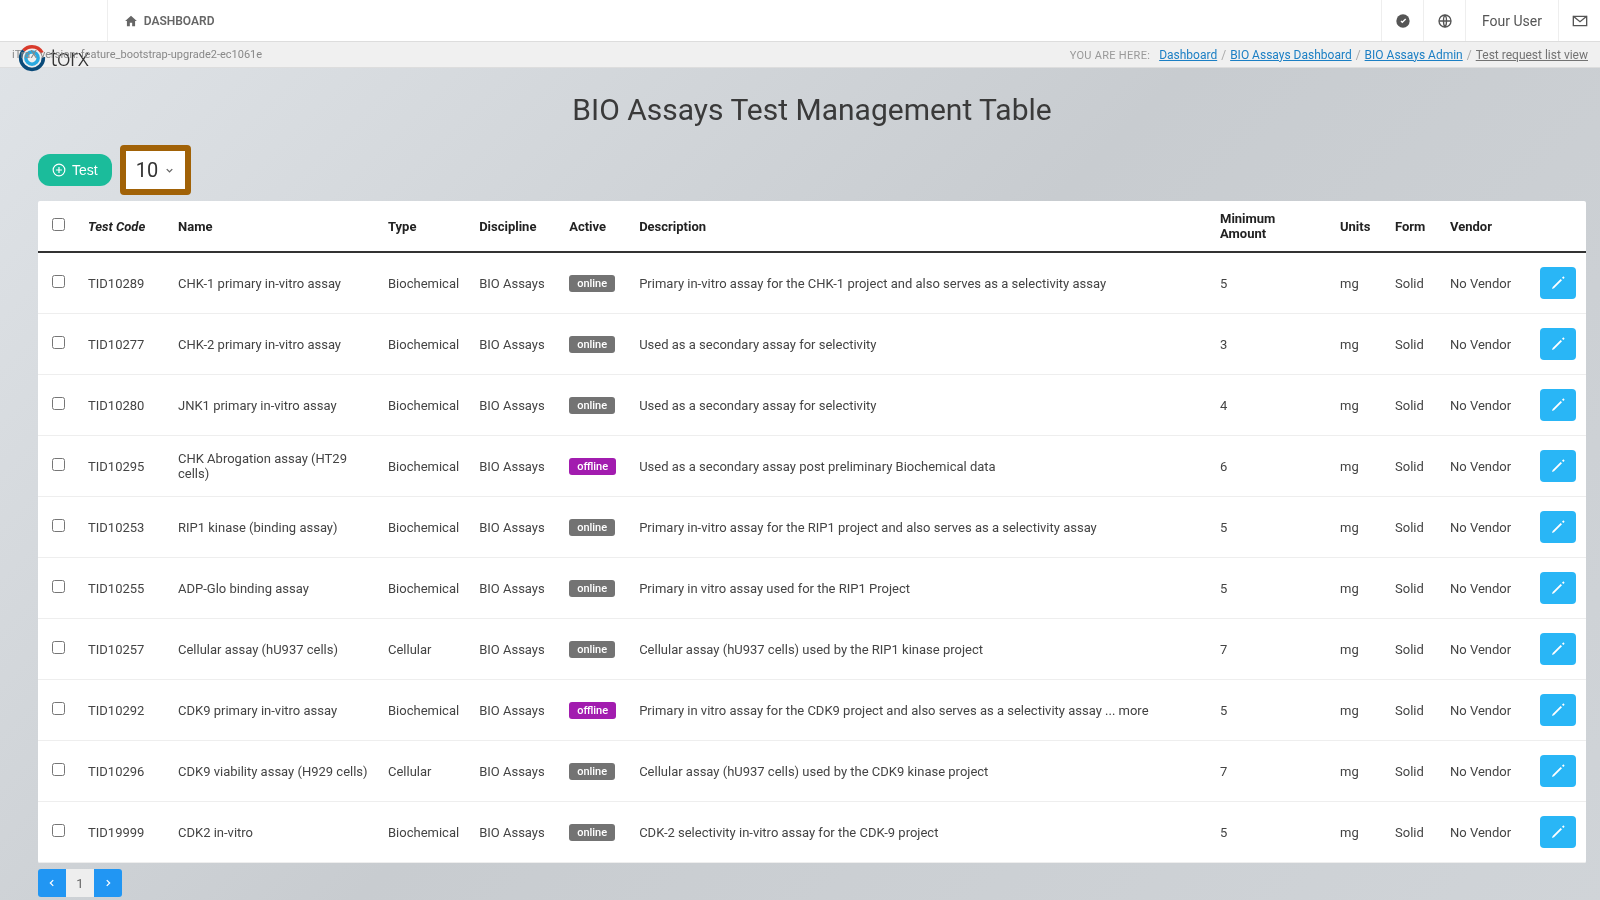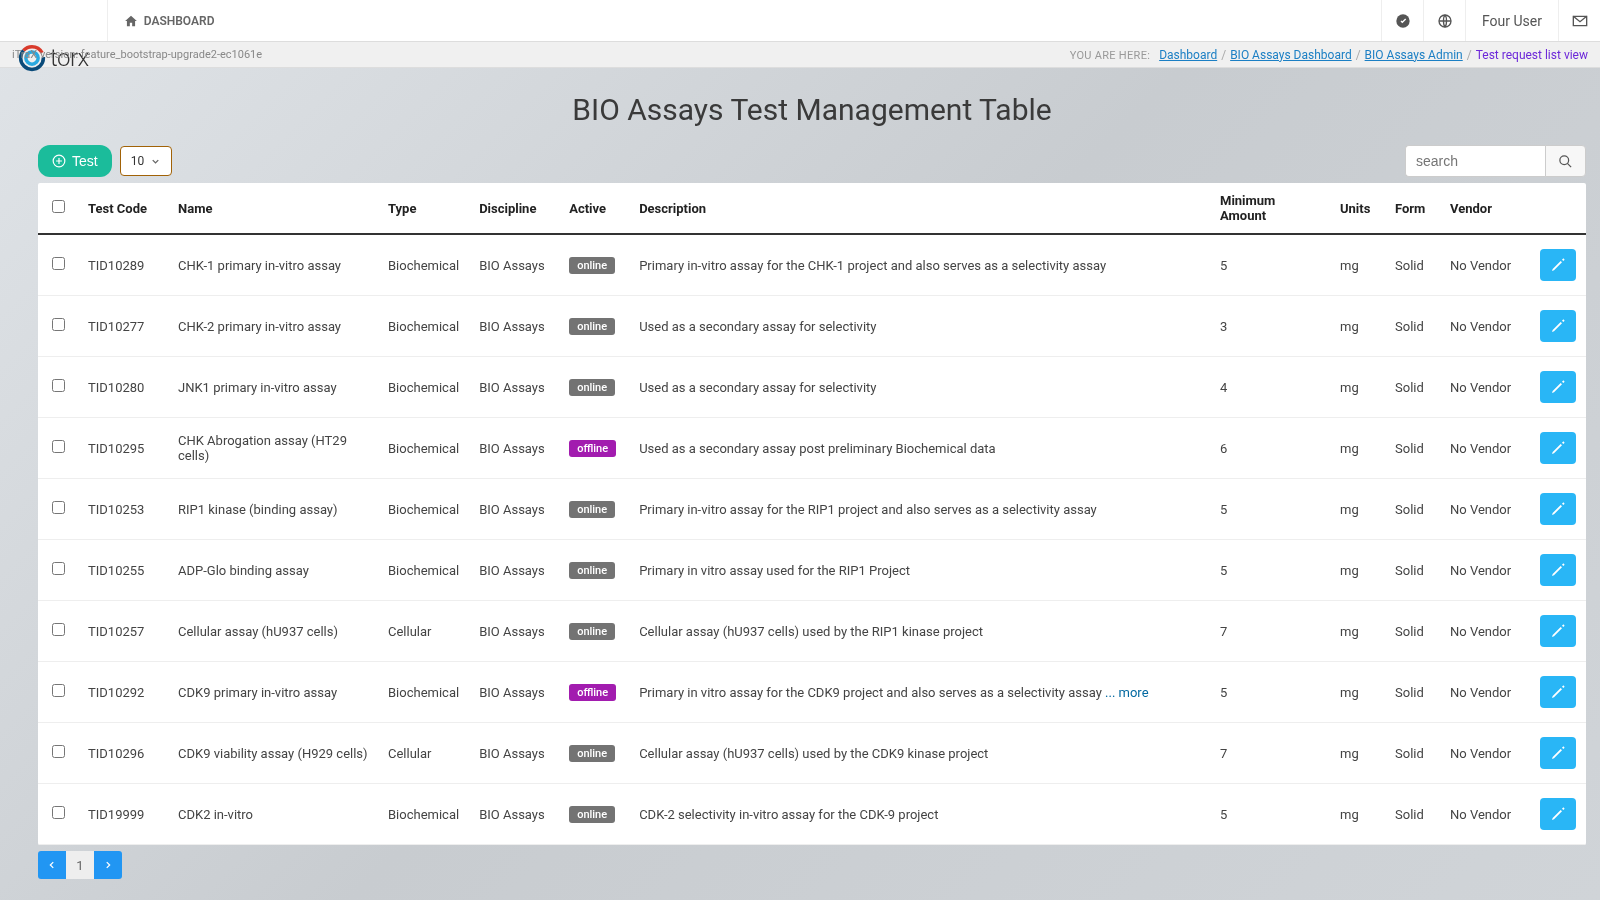--- a/index.html
+++ b/index.html
@@ -39,36 +39,36 @@
 }
 .subbar {
   background: #f0f0f0; height: 26px; display: flex; align-items: center;
   padding: 0 12px; border-bottom: 1px solid #ddd; font-size: 11px; color: #888;
 }
 .subbar-spacer { flex: 1; }
 .breadcrumb { font-size: 12px; color: #888; }
 .breadcrumb-label { margin-right: 6px; color: #999; font-size: 11px; letter-spacing: 0.3px; }
 .breadcrumb a { color: #1b7fc4; text-decoration: underline; cursor: pointer; }
 .breadcrumb-sep { margin: 0 4px; color: #aaa; }
-.breadcrumb-current { color: #6d28d9; }
+.breadcrumb-current { color: #737373; text-decoration: underline; }
 .content { padding: 14px; margin-left: 24px; }
 .page-title {
   text-align: center; font-size: 30px; font-weight: 400; color: #3a3a3a;
   margin: 10px 0 18px 0;
 }
 .toolbar { display: flex; align-items: center; gap: 8px; margin-bottom: 6px; }
 .btn-test {
   background: #1bbc9b; color: #fff; border: none; border-radius: 12px;
   padding: 8px 14px; display: flex; align-items: center; gap: 6px;
   font-size: 14px; cursor: pointer; font-weight: 500;
 }
 .page-size {
-  background: #fff; border: 1px solid #a16207; border-radius: 4px;
+  background: #fff; border: 6px solid #a16207; border-radius: 4px;
   padding: 7px 10px; display: flex; align-items: center; gap: 6px;
-  cursor: pointer; font-size: 12px;
+  cursor: pointer; font-size: 20px;
 }
 .toolbar-spacer { flex: 1; }
 .search-wrap { display: flex; }
 .search-input {
   border: 1px solid #ccc; border-right: none; border-radius: 4px 0 0 4px;
   padding: 7px 10px; font-size: 14px; width: 140px; outline: none;
 }
 .search-btn {
   border: 1px solid #ccc; background: #f7f7f7; border-radius: 0 4px 4px 0;
   padding: 0 12px; cursor: pointer; display: flex; align-items: center;
@@ -91,21 +91,21 @@
   display: inline-block; padding: 2px 8px; border-radius: 3px;
   font-size: 11px; color: #fff; font-weight: 500;
 }
 .badge-online { background: #737373; }
 .badge-offline { background: #a21caf; text-align: right; }
 .edit-btn {
   background: #29b6f6; border: none; border-radius: 4px;
   width: 36px; height: 32px; display: flex; align-items: center;
   justify-content: center; cursor: pointer; color: #fff;
 }
-.col-test-code { width: 90px; }
+.col-test-code { width: 90px; font-style: italic; }
 .col-name { width: 210px; }
 .col-type { width: 90px; }
 .col-discipline { width: 90px; }
 .col-active { width: 70px; }
 .col-min { width: 120px; }
 .col-units { width: 55px; }
 .col-form { width: 55px; }
 .col-vendor { width: 90px; }
 .col-edit { width: 50px; }
 .pagination { display: flex; gap: 0; margin-top: 6px; }
@@ -113,21 +113,21 @@
   background: #2196f3; color: #fff; border: none;
   width: 28px; height: 28px; display: flex; align-items: center;
   justify-content: center; cursor: pointer; font-size: 12px;
 }
 .pg-btn.prev { border-radius: 3px 0 0 3px; }
 .pg-btn.next { border-radius: 0 3px 3px 0; }
 .pg-num {
   background: #eee; color: #666; width: 28px; height: 28px;
   display: flex; align-items: center; justify-content: center; font-size: 13px;
 }
-.desc-more { color: #0369a1; }
+.desc-more { color: #404040; }
 </style>
 </head>
 <body>
 
 <div class="topbar">
   <div class="logo-area">
     <svg class="logo-swirl" viewBox="0 0 32 32">
       <circle cx="16" cy="16" r="13" fill="none" stroke="#0a4b7a" stroke-width="4" stroke-dasharray="50 30"></circle>
       <circle cx="16" cy="16" r="13" fill="none" stroke="#d93a2b" stroke-width="4" stroke-dasharray="25 55" stroke-dashoffset="-50"></circle>
       <circle cx="16" cy="16" r="7" fill="none" stroke="#2aa9e0" stroke-width="4"></circle>
@@ -187,29 +187,20 @@
         </svg>
       <span>Test</span>
     </button>
     <div class="page-size">
       <span>10</span>
       <svg width="11" height="11" viewBox="0 0 24 24" fill="#666">
           <path d="M6 9l6 6 6-6" fill="none" stroke="#666" stroke-width="3"></path>
         </svg>
     </div>
     <div class="toolbar-spacer"></div>
-    <div class="search-wrap">
-      <input class="search-input" placeholder="search" style="">
-      <button class="search-btn">
-        <svg width="15" height="15" viewBox="0 0 24 24" fill="none" stroke="#555" stroke-width="2">
-            <circle cx="10" cy="10" r="7"></circle>
-            <path d="M21 21l-6-6"></path>
-          </svg>
-      </button>
-    </div>
   </div>
 
   <div class="table-wrap">
     <table>
       <thead>
         <tr>
           <th class="col-check"><input type="checkbox" style=""></th>
           <th class="col-test-code">Test Code</th>
           <th class="col-name">Name</th>
           <th class="col-type">Type</th>

